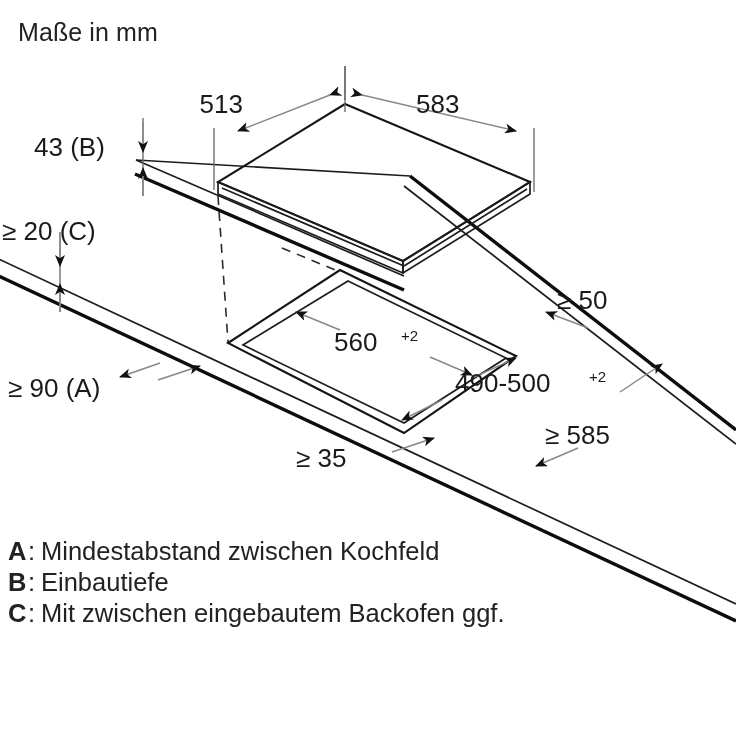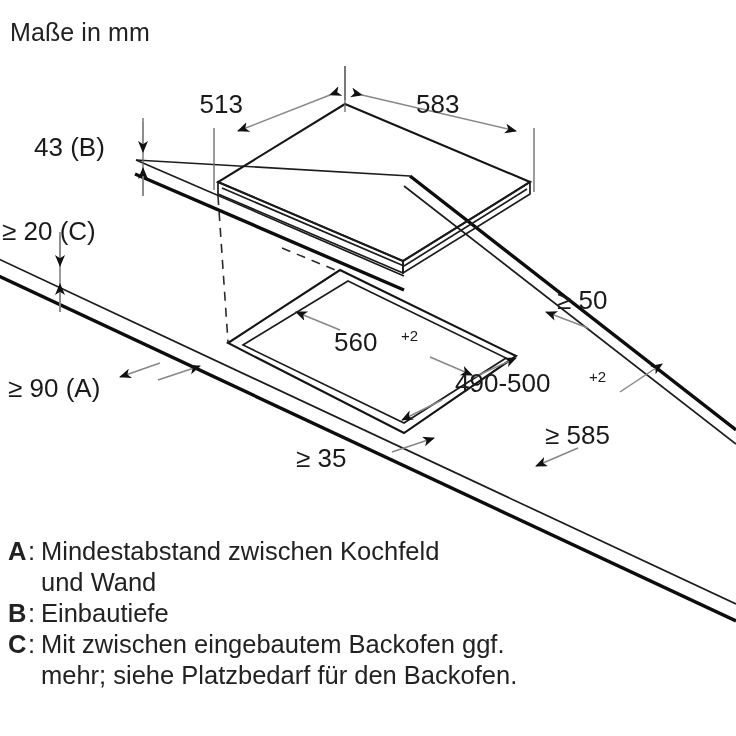--- a/index.html
+++ b/index.html
@@ -15,21 +15,21 @@
     position: relative;
     overflow: hidden;
   }
   #stage {
     position: relative;
     width: 736px;
     height: 736px;
   }
   .unit-note {
     position: absolute;
-    left: 10px;
+    left: 18px;
     top: 18px;
     font-size: 25px;
     letter-spacing: .1px;
     color: #222;
   }
   svg#drawing {
     position: absolute;
     left: 0;
     top: 0;
     width: 736px;
@@ -240,30 +240,28 @@
 
   </svg>
 
   <div class="legend">
 
     <div class="legend-row">
       <span class="legend-key">A</span>
       <span class="legend-colon">:</span>
       <span class="legend-body">Mindestabstand zwischen Kochfeld</span>
     </div>
-    <div class="legend-cont">und Wand</div>
 
     <div class="legend-row">
       <span class="legend-key">B</span>
       <span class="legend-colon">:</span>
       <span class="legend-body">Einbautiefe</span>
     </div>
 
     <div class="legend-row">
       <span class="legend-key">C</span>
       <span class="legend-colon">:</span>
       <span class="legend-body">Mit zwischen eingebautem Backofen ggf.</span>
     </div>
-    <div class="legend-cont">mehr; siehe Platzbedarf für den Backofen.</div>
 
   </div>
 
 </div>
 
 </body></html>

